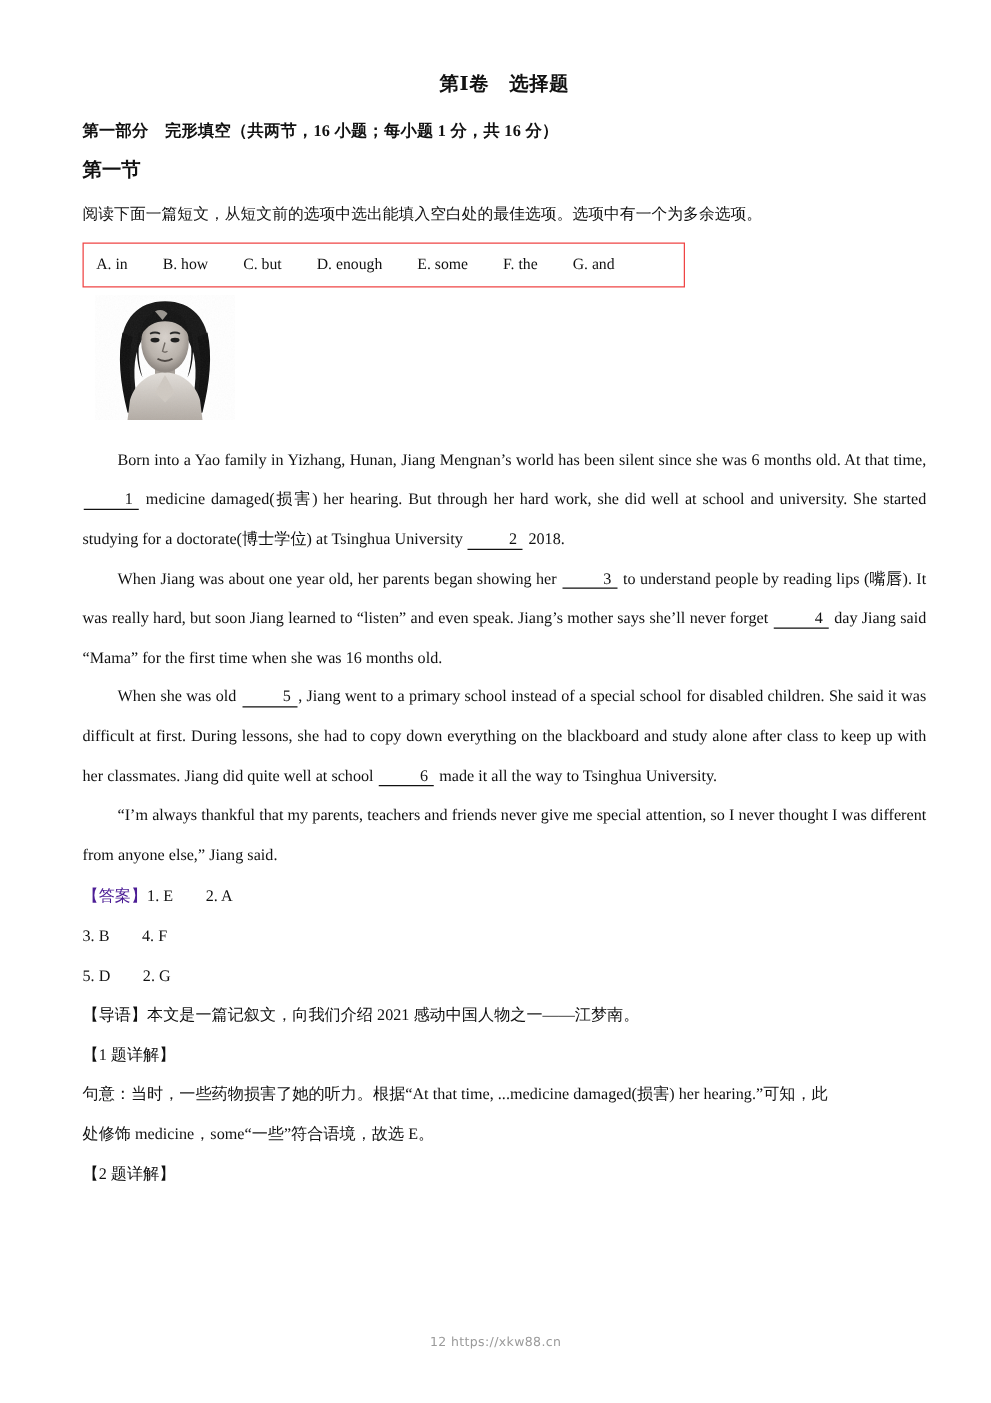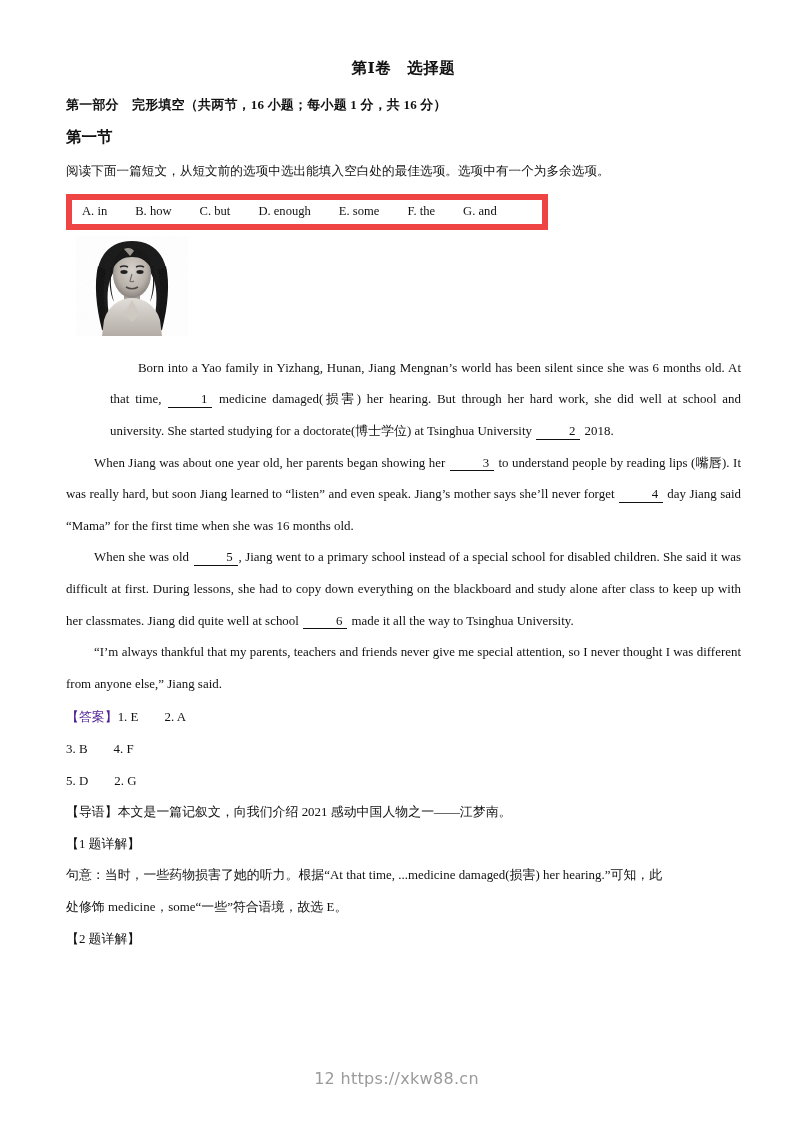--- a/index.html
+++ b/index.html
@@ -50,21 +50,21 @@
   .instruction {
     font-size: 12.6px;
     margin: 14px 0 0 0;
     line-height: 1.5;
     letter-spacing: 0.05px;
   }
 
   
   .options-box {
     margin-top: 13px;
-    border: 6px solid #ef4444;
+    border: 1px solid #ef4444;
     box-sizing: border-box;
     width: 482px;
     height: 36px;
     display: flex;
     align-items: center;
     padding-left: 10px;
     font-size: 12.6px;
   }
   .options-box .opt {
     white-space: nowrap;
@@ -92,21 +92,21 @@
 
   
   .para {
     font-size: 12.9px;
     line-height: 31.6px;
     margin: 0;
     text-indent: 28px;
     text-align: justify;
     letter-spacing: 0.02px;
   }
-  .para.first { margin-top: 17px; margin-left: 44px; }
+  .para.first { margin-top: 17px; }
   .para + .para { margin-top: 0px; }
   .blank {
     display: inline-block;
     min-width: 44px;
     text-align: center;
     border-bottom: 1.3px solid #111;
     line-height: 1.05;
     margin: 0 1px;
     vertical-align: baseline;
   }
@@ -125,21 +125,21 @@
   .gap-md { display: inline-block; width: 26px; }
 
   
   .footer {
     position: absolute;
     left: 0;
     top: 1069px;
     width: 793px;
     text-align: center;
     font-family: "DejaVu Sans", sans-serif;
-    font-size: 16px;
+    font-size: 10px;
     color: #9a9a9a;
     letter-spacing: 0.3px;
   }
 </style>
 </head>
 <body>
 
 <div class="page">
 
   <div class="title-center">第Ⅰ卷　选择题</div>

